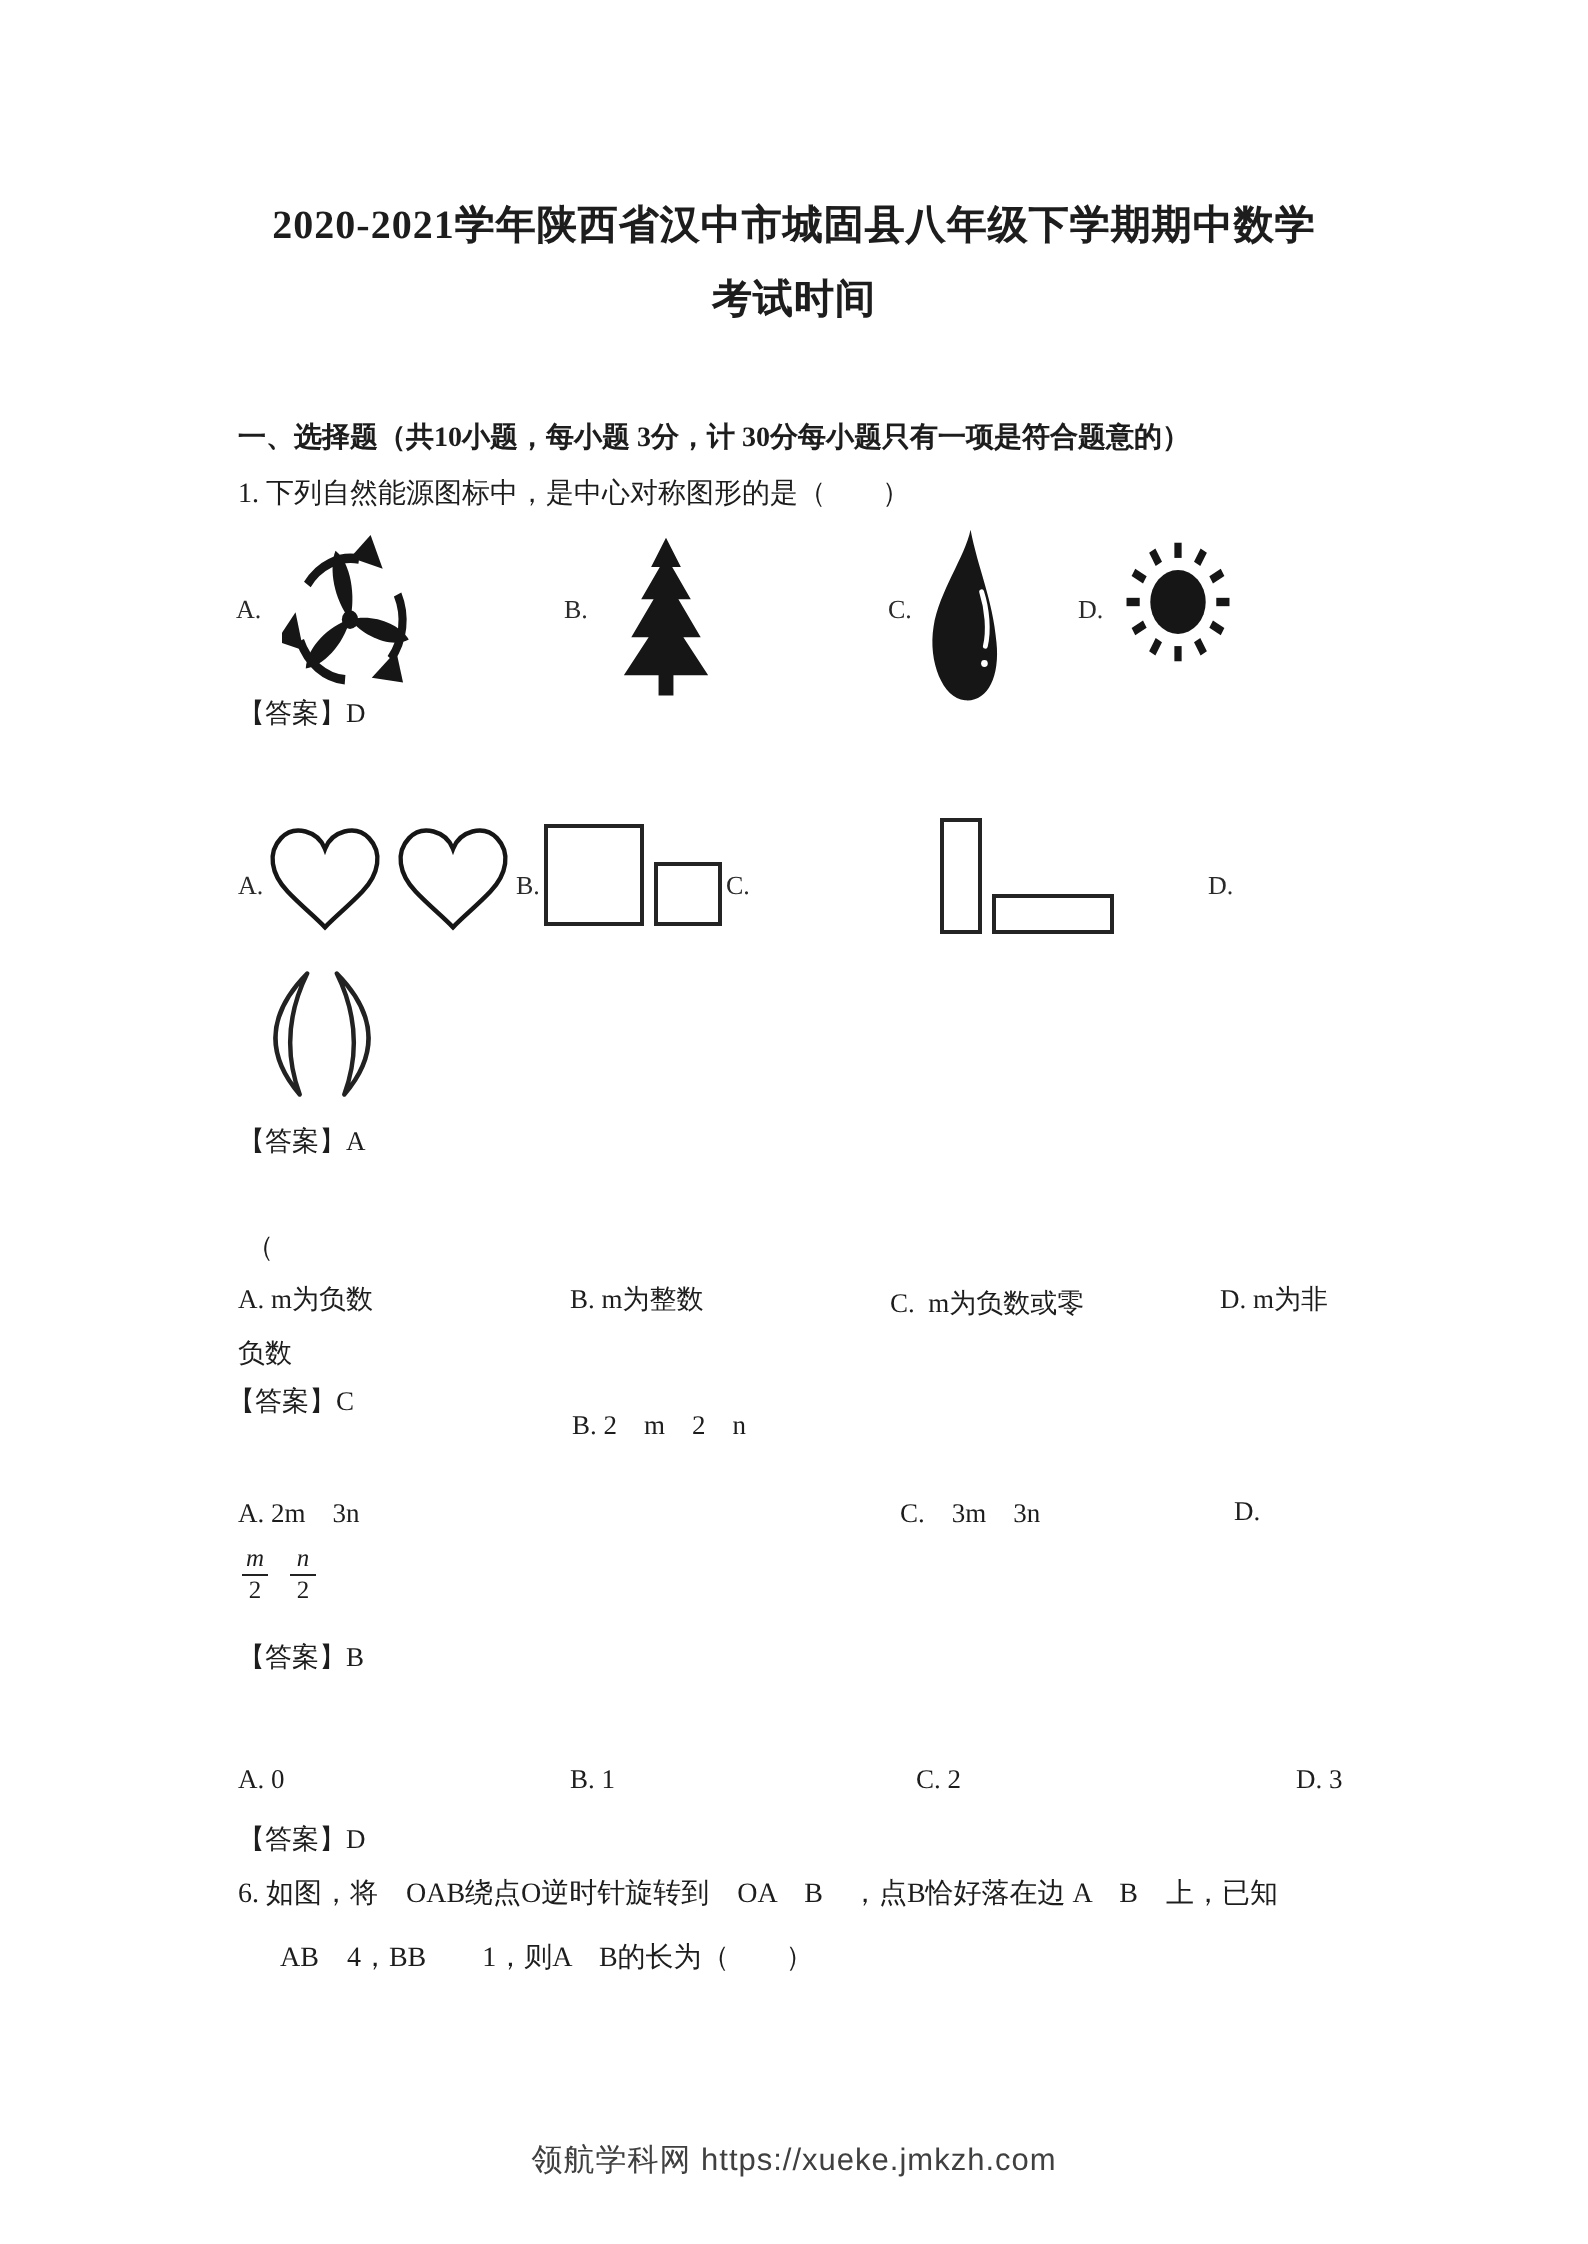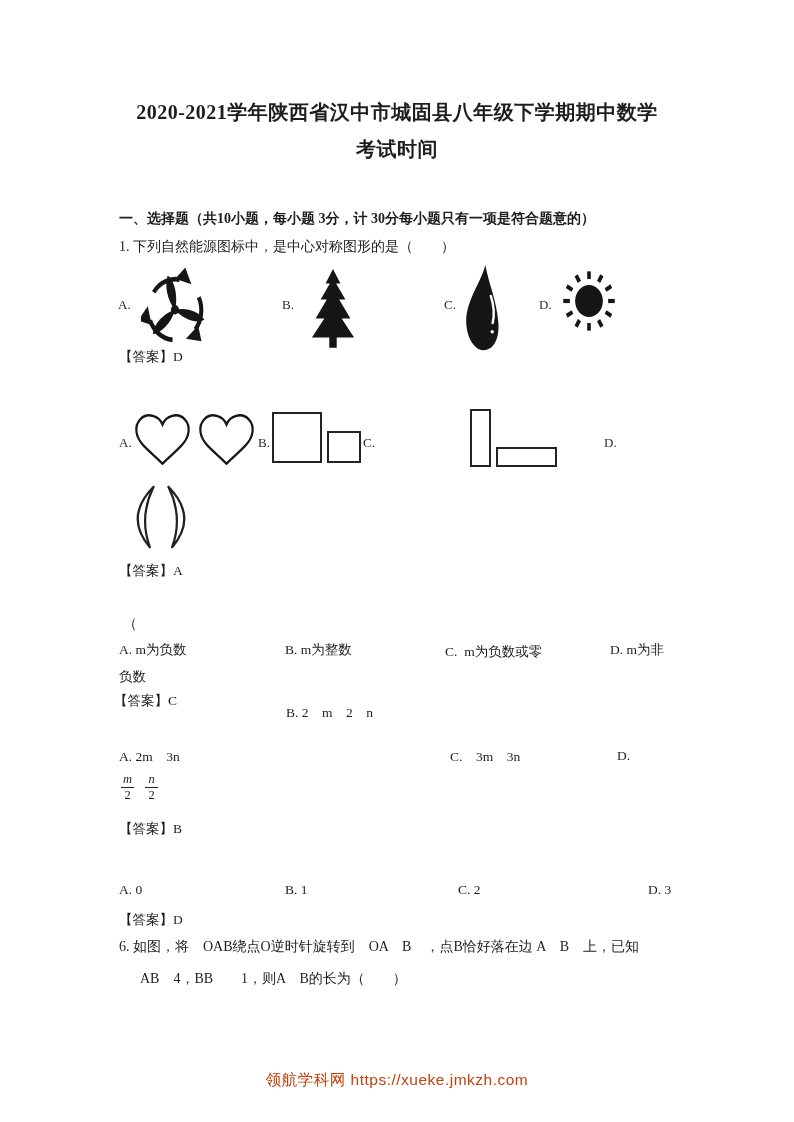--- a/index.html
+++ b/index.html
@@ -11,21 +11,21 @@
   .sec{font-weight:bold;font-size:14px;}
   .qt{font-size:14px;}
   .opt{font-size:13.5px;}
   .ans{font-size:13.5px;}
   .lbl{font-size:13px;color:#2a2a2a;}
   .shape{position:absolute;border:2.5px solid #242424;background:#fff;box-sizing:border-box;}
   .frac{position:absolute;display:flex;flex-direction:column;align-items:center;
         font-size:12.5px;line-height:1.05;}
   .frac .num{font-style:italic;}
   .frac .bar{width:13px;border-top:1.5px solid #222;margin:1px 0;}
-  .footer{left:0;width:794px;text-align:center;color:#c2410c;font-size:15.5px;
+  .footer{left:0;width:794px;text-align:center;color:#404040;font-size:15.5px;
           font-family:"Liberation Sans","DejaVu Sans",sans-serif;letter-spacing:.5px;}
   svg{position:absolute;}
   .ink{fill:#161616;}
   .stroke{fill:none;stroke:#161616;}
 </style>
 </head>
 <body>
 
 <div class="page">
 

